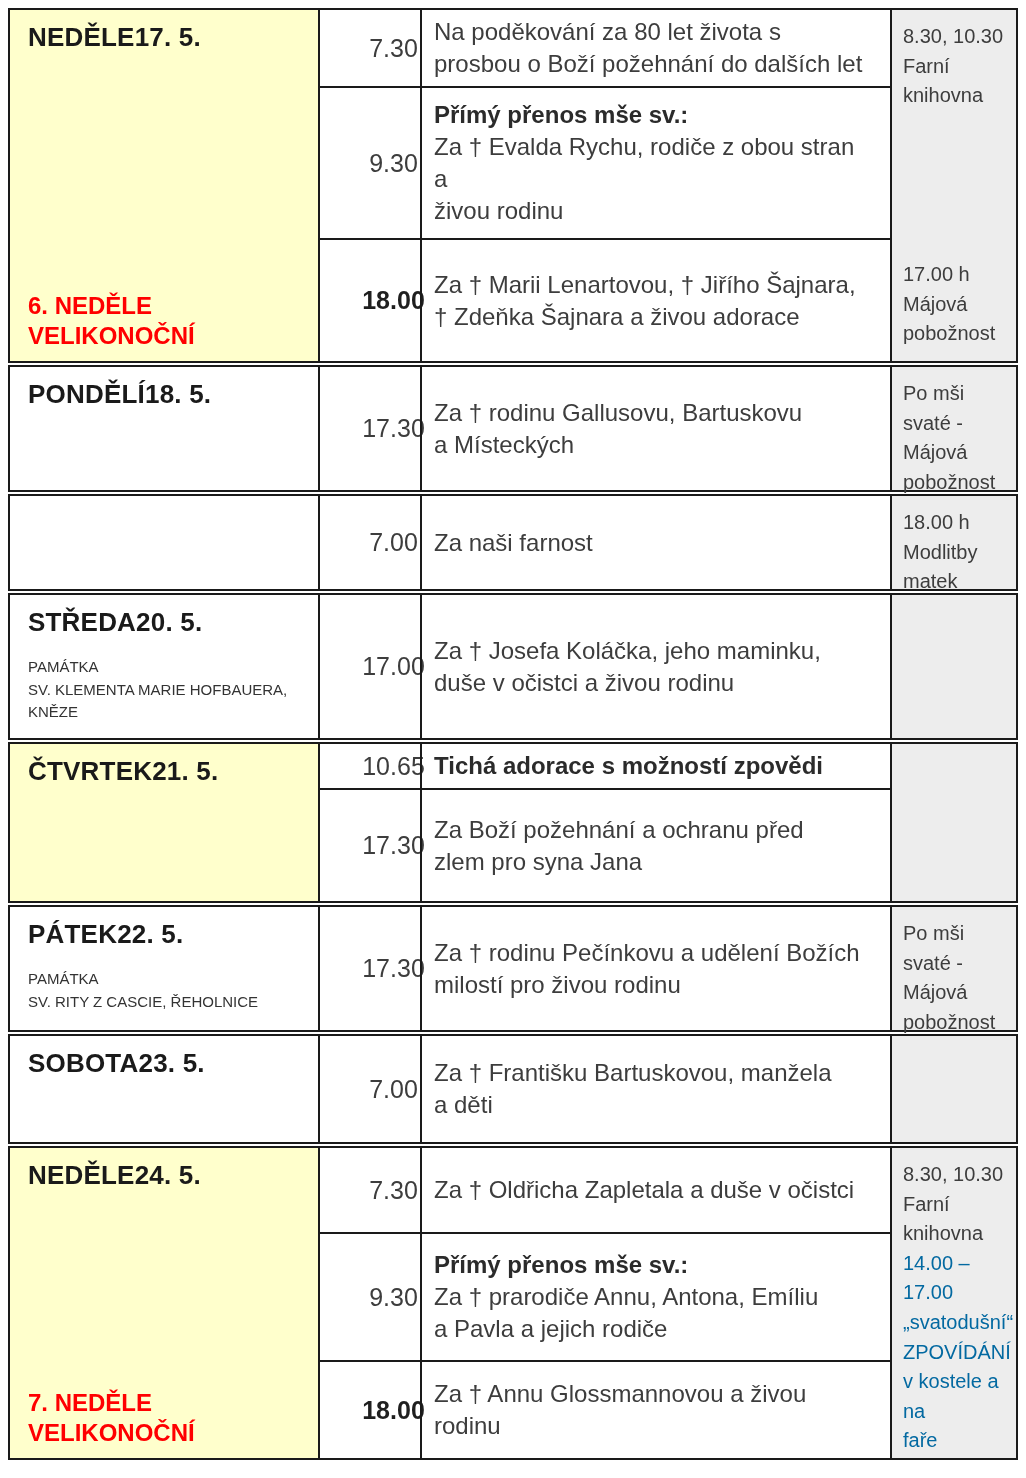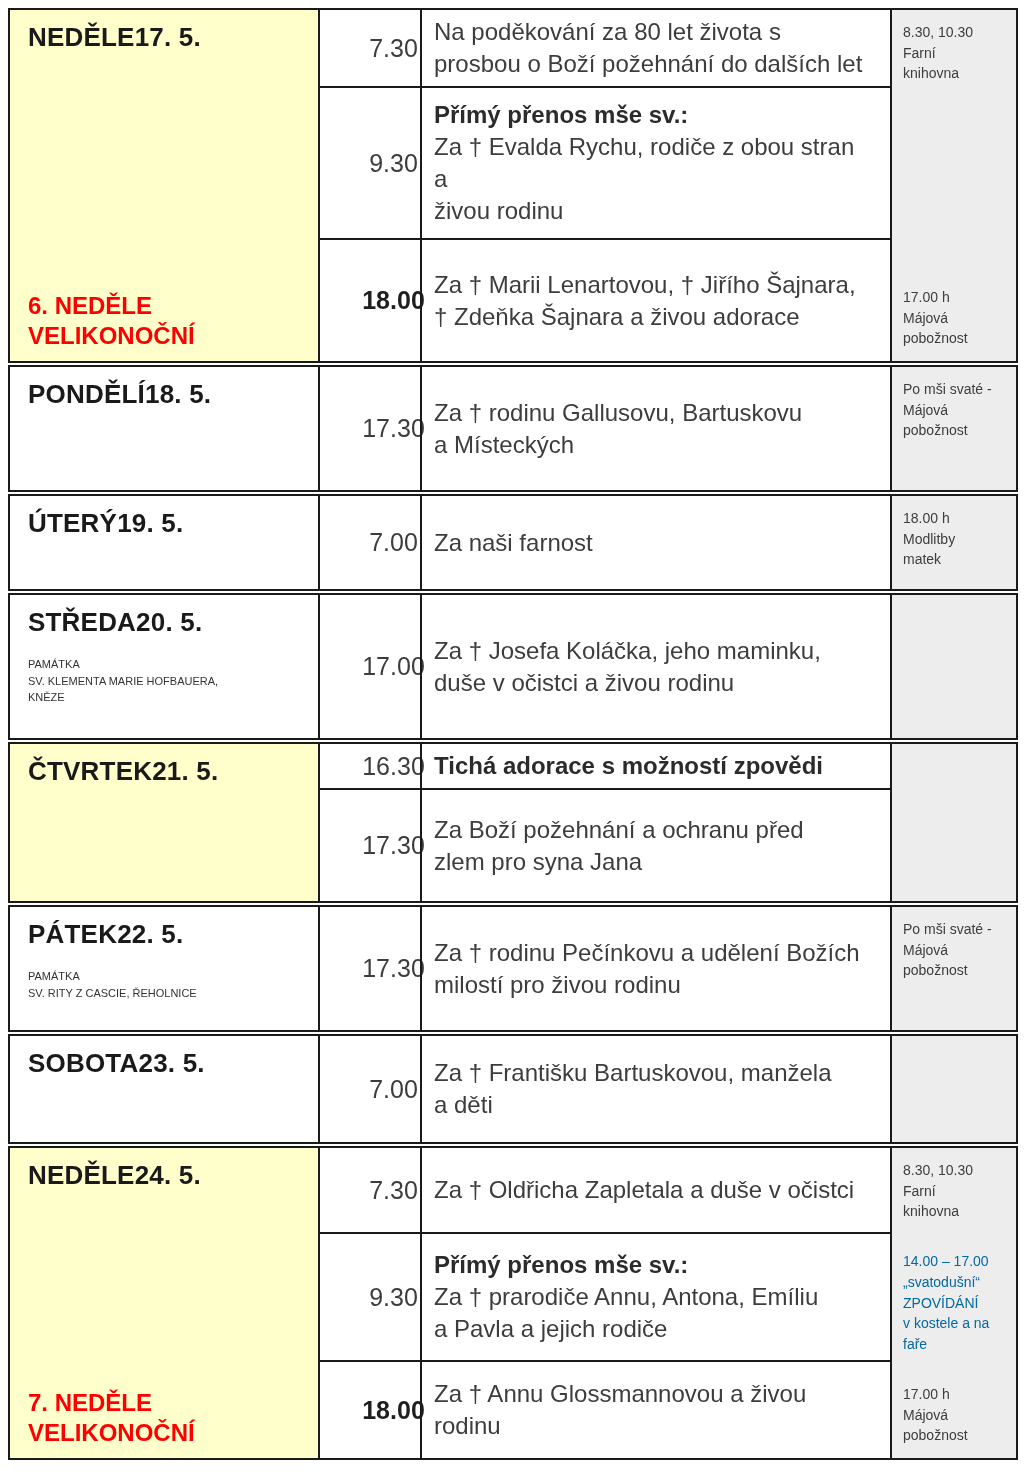--- a/index.html
+++ b/index.html
@@ -35,21 +35,21 @@
     padding:12px 16px 10px 18px;
     display:flex; flex-direction:column;
     box-sizing:border-box;
   }
   .yellow .cell-day { background:var(--yellow); }
   .day-head {
     display:flex; align-items:baseline;
     font-weight:bold; font-size:26px; color:#1a1a1a; letter-spacing:0.2px;
   }
   .memorial {
-    margin-top:18px; font-size:11px; line-height:1.5; color:#333333;
+    margin-top:18px; font-size:15px; line-height:1.5; color:#333333;
     white-space:pre-line;
   }
   .feast {
     margin-top:auto; font-weight:bold; font-size:24px; line-height:1.25;
     color:var(--red); white-space:pre-line;
   }
 
   .cell-time {
     border-left:2px solid var(--border);
     display:flex; align-items:center; justify-content:center;
@@ -66,21 +66,21 @@
     box-sizing:border-box;
   }
   .desc-intro { font-weight:bold; color:#2b2b2b; white-space:pre-line; }
   .desc-text  { white-space:pre-line; }
 
   .cell-notes {
     grid-column:4; grid-row:1 / -1;
     border-left:2px solid var(--border);
     background:var(--notebg);
     padding:12px 8px 12px 11px;
-    font-size:14px; line-height:1.48; color:#3d3d3d;
+    font-size:20px; line-height:1.48; color:#3d3d3d;
     display:flex; flex-direction:column;
     box-sizing:border-box;
   }
   .note { white-space:pre-line; }
   .note.bold { font-weight:normal; color:#0369a1; }
   .notes-ends .note:last-child { margin-top:auto; }
   .notes-spread { justify-content:space-between; }
 </style>
 </head>
 <body>
@@ -132,26 +132,20 @@
 a Místeckých</div>
   </div>
   <div class="cell-notes">
     <div class="note">Po mši svaté -
 Májová
 pobožnost</div>
   </div>
 </section>
 
 <section class="block" style="grid-template-rows:93px;">
-  <div class="cell-day">
-    <div class="day-head">
-      <span>ÚTERÝ</span>
-      <span>19. 5.</span>
-    </div>
-  </div>
   <div class="cell-time c2 r1">7.00</div>
   <div class="cell-desc c3 r1">
     <div class="desc-text">Za naši farnost</div>
   </div>
   <div class="cell-notes">
     <div class="note">18.00 h
 Modlitby
 matek</div>
   </div>
 </section>
@@ -174,21 +168,21 @@
   <div class="cell-notes"></div>
 </section>
 
 <section class="block yellow" style="grid-template-rows:44px 113px;">
   <div class="cell-day">
     <div class="day-head">
       <span>ČTVRTEK</span>
       <span>21. 5.</span>
     </div>
   </div>
-  <div class="cell-time c2 r1">16.30</div>
+  <div class="cell-time c2 r1">10.65</div>
   <div class="cell-desc c3 r1">
     <div class="desc-intro">Tichá adorace s možností zpovědi</div>
   </div>
   <div class="cell-time c2 r2 rsep">17.30</div>
   <div class="cell-desc c3 r2 rsep">
     <div class="desc-text">Za Boží požehnání a ochranu před
 zlem pro syna Jana</div>
   </div>
   <div class="cell-notes"></div>
 </section>

